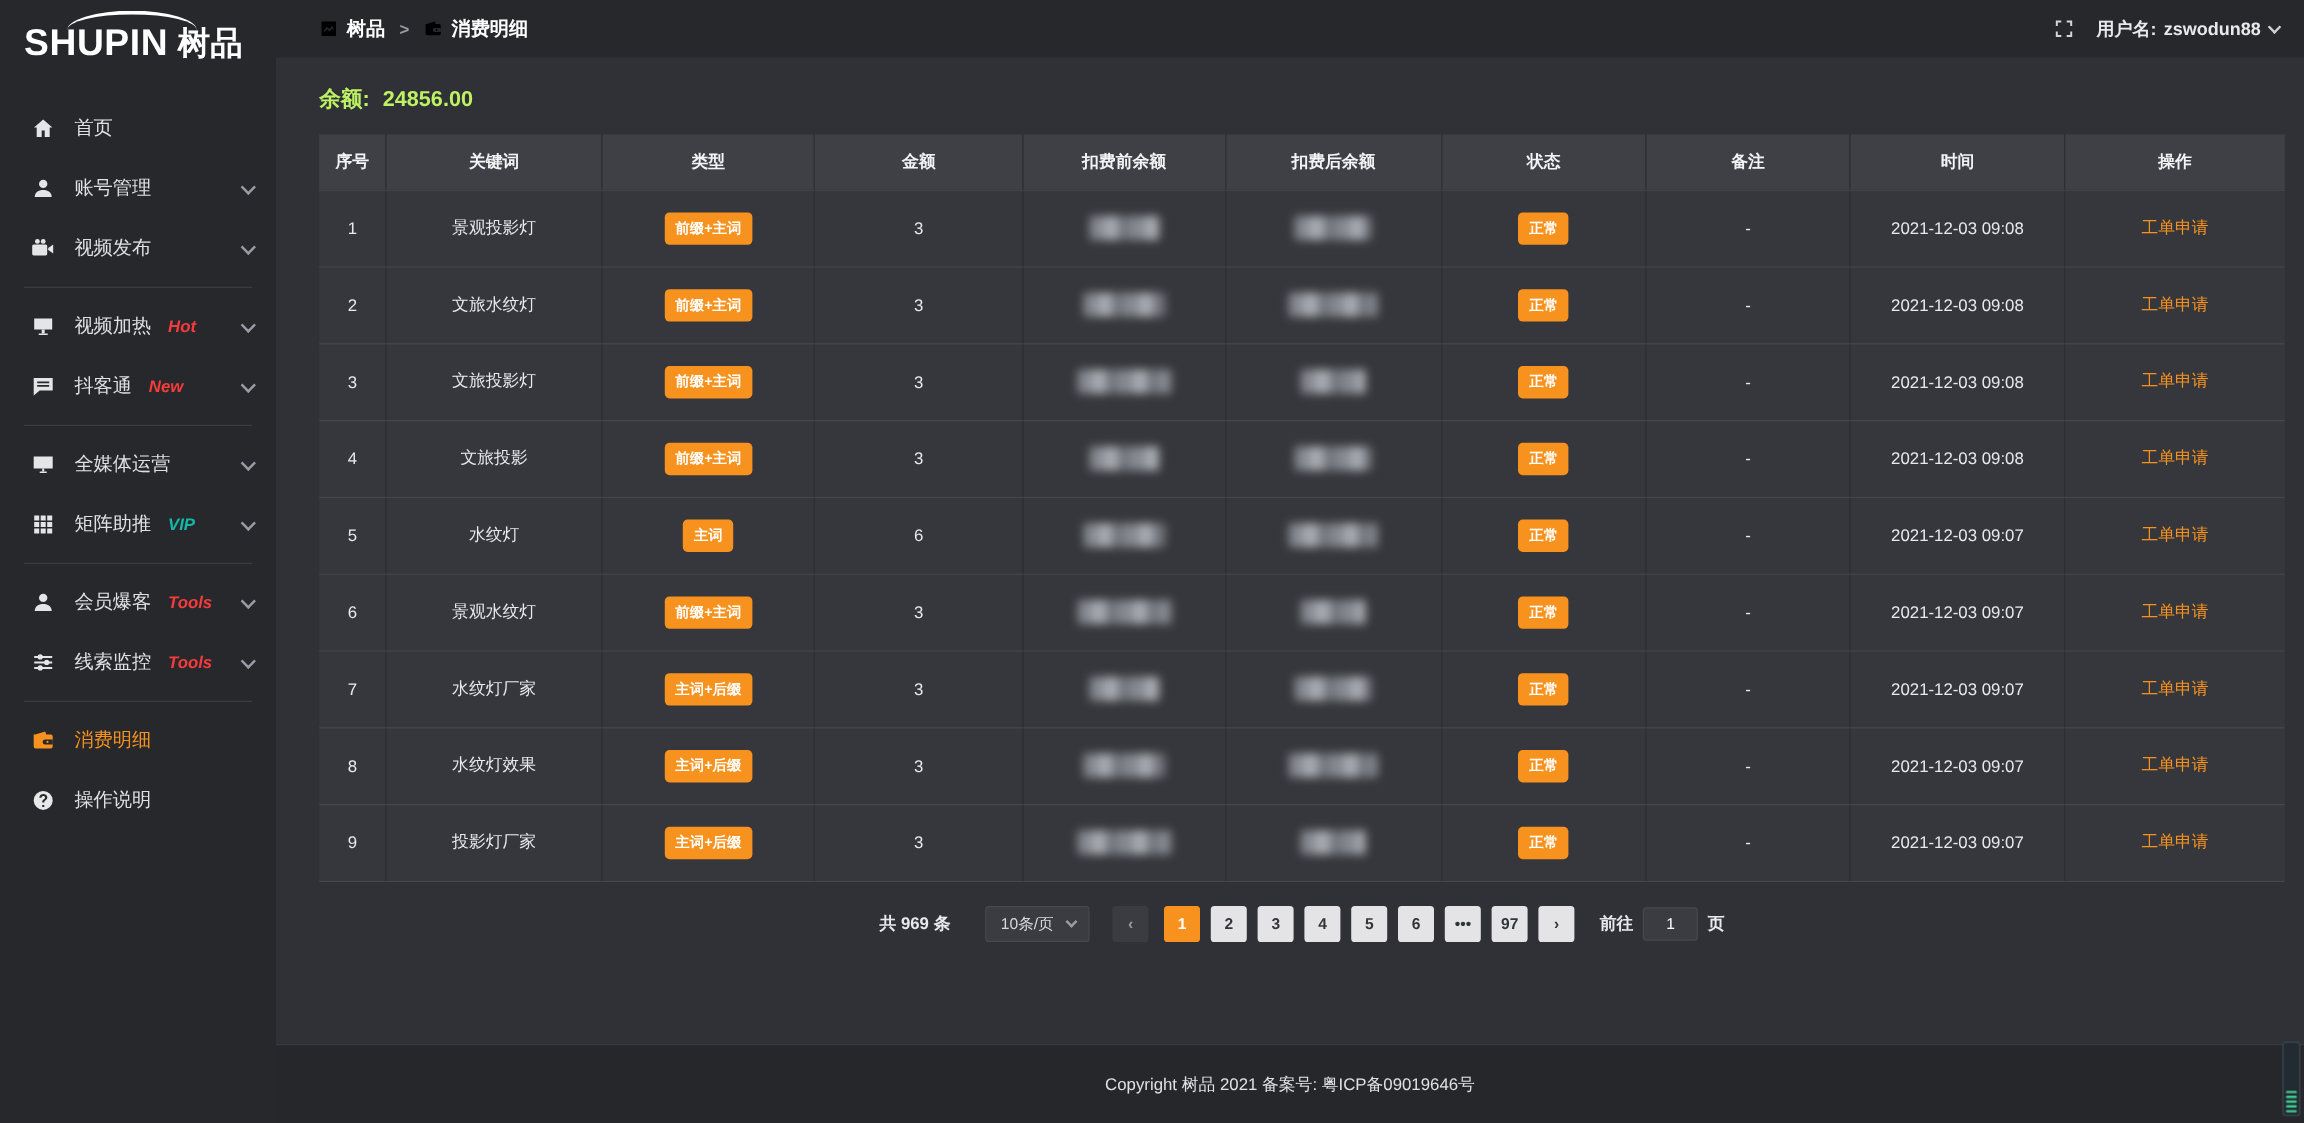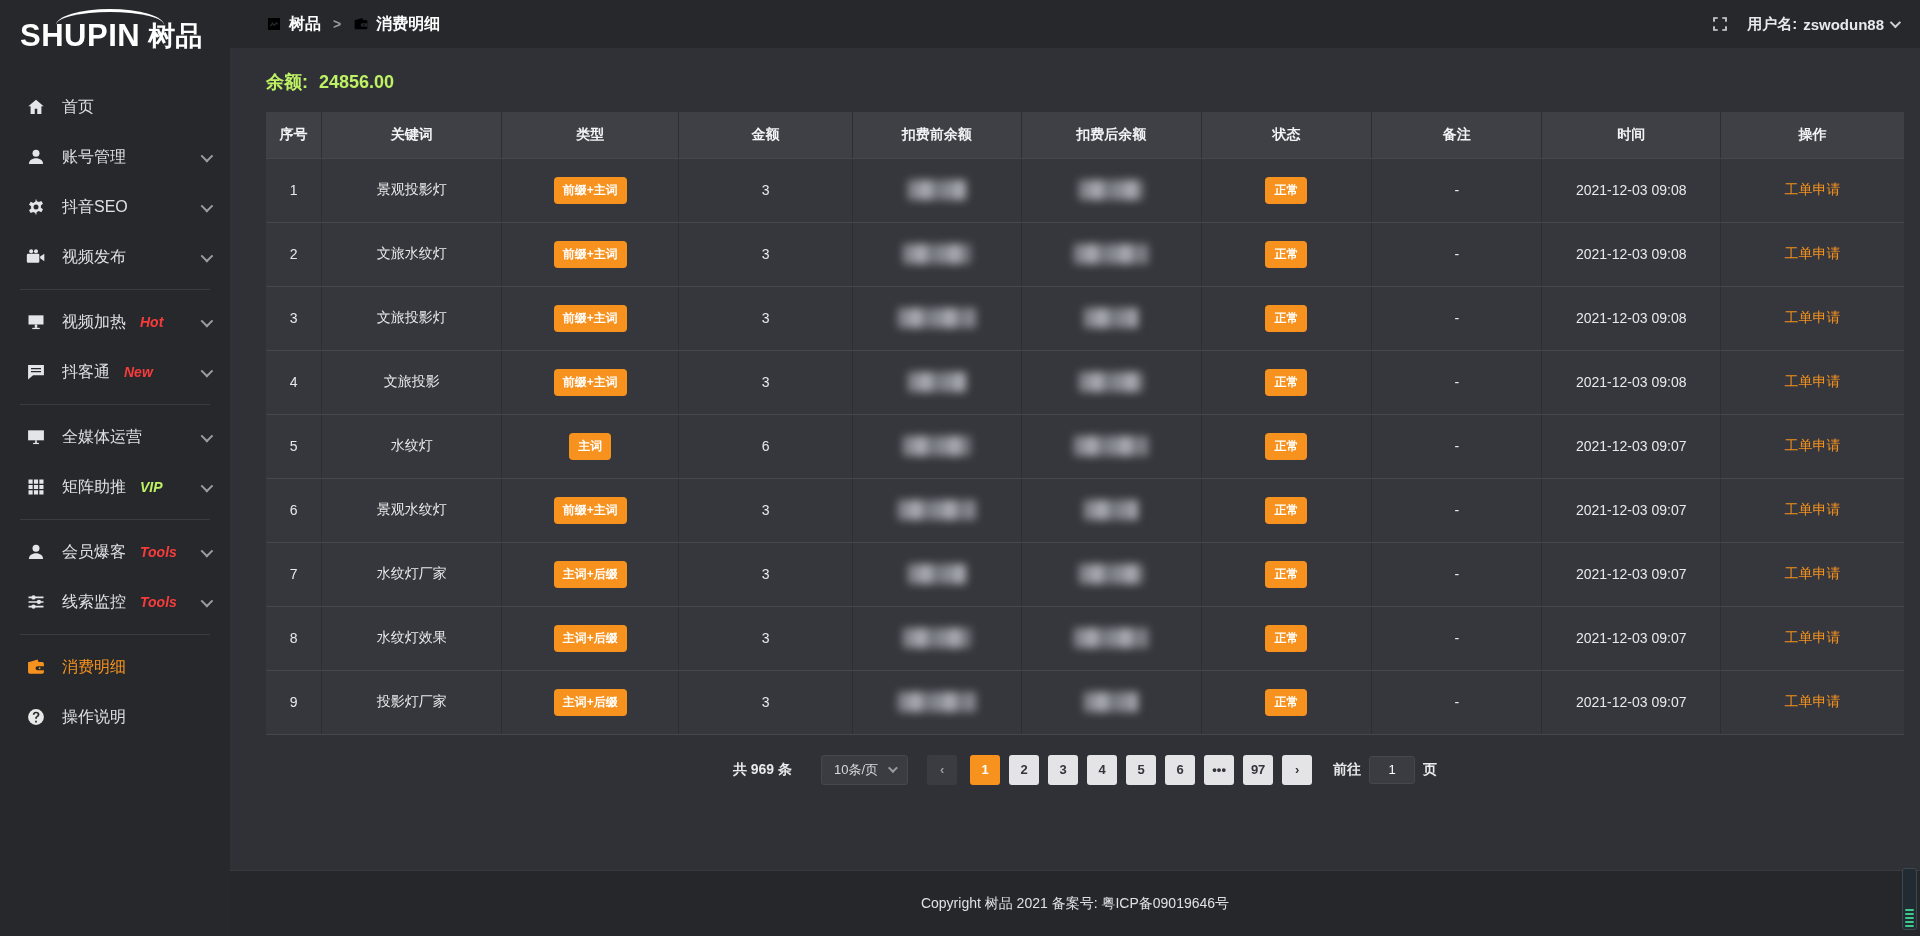--- a/index.html
+++ b/index.html
@@ -108,30 +108,20 @@
             <circle cx="12" cy="7.5" r="4.2"></circle>
             <path d="M3.5 20.5c0-4.4 3.8-7 8.5-7s8.5 2.6 8.5 7z"></path>
           </svg>
         </span>
         <span>账号管理</span>
         <span class="chev"></span>
       </div>
       <div class="side-item">
         <span class="icon">
           <svg viewBox="0 0 24 24">
-            <path d="M12 2l1 3.1a7 7 0 0 1 2.4 1l3-1.3 2 3.4-2.6 2a7 7 0 0 1 0 2.6l2.6 2-2 3.4-3-1.3a7 7 0 0 1-2.4 1L12 22l-1-3.1a7 7 0 0 1-2.4-1l-3 1.3-2-3.4 2.6-2a7 7 0 0 1 0-2.6l-2.6-2 2-3.4 3 1.3a7 7 0 0 1 2.4-1z"></path>
-            <circle cx="12" cy="12" r="3" fill="#26282c"></circle>
-          </svg>
-        </span>
-        <span>抖音SEO</span>
-        <span class="chev"></span>
-      </div>
-      <div class="side-item">
-        <span class="icon">
-          <svg viewBox="0 0 24 24">
             <circle cx="6.2" cy="5" r="2.4"></circle>
             <circle cx="12" cy="5" r="2.4"></circle>
             <path d="M2.5 8h12A1.5 1.5 0 0 1 16 9.5v8a1.5 1.5 0 0 1-1.5 1.5h-12A1.5 1.5 0 0 1 1 17.5v-8A1.5 1.5 0 0 1 2.5 8z"></path>
             <path d="M17 11.5l5-3.5v9l-5-3.5z"></path>
           </svg>
         </span>
         <span>视频发布</span>
         <span class="chev"></span>
       </div>
       <div class="side-divider"></div>
@@ -170,21 +160,21 @@
         <span>全媒体运营</span>
         <span class="chev"></span>
       </div>
       <div class="side-item">
         <span class="icon">
           <svg viewBox="0 0 24 24">
             <path d="M3 3h5v5H3zM9.5 3h5v5h-5zM16 3h5v5h-5zM3 9.5h5v5H3zM9.5 9.5h5v5h-5zM16 9.5h5v5h-5zM3 16h5v5H3zM9.5 16h5v5h-5zM16 16h5v5h-5z"></path>
           </svg>
         </span>
         <span>矩阵助推</span>
-        <span class="side-badge" style="color: #bef264;">VIP</span>
+        <span class="side-badge" style="color: #14b8a6;">VIP</span>
         <span class="chev"></span>
       </div>
       <div class="side-divider"></div>
       <div class="side-item">
         <span class="icon">
           <svg viewBox="0 0 24 24">
             <circle cx="12" cy="7.5" r="4.2"></circle>
             <path d="M3.5 20.5c0-4.4 3.8-7 8.5-7s8.5 2.6 8.5 7z"></path>
           </svg>
         </span>

